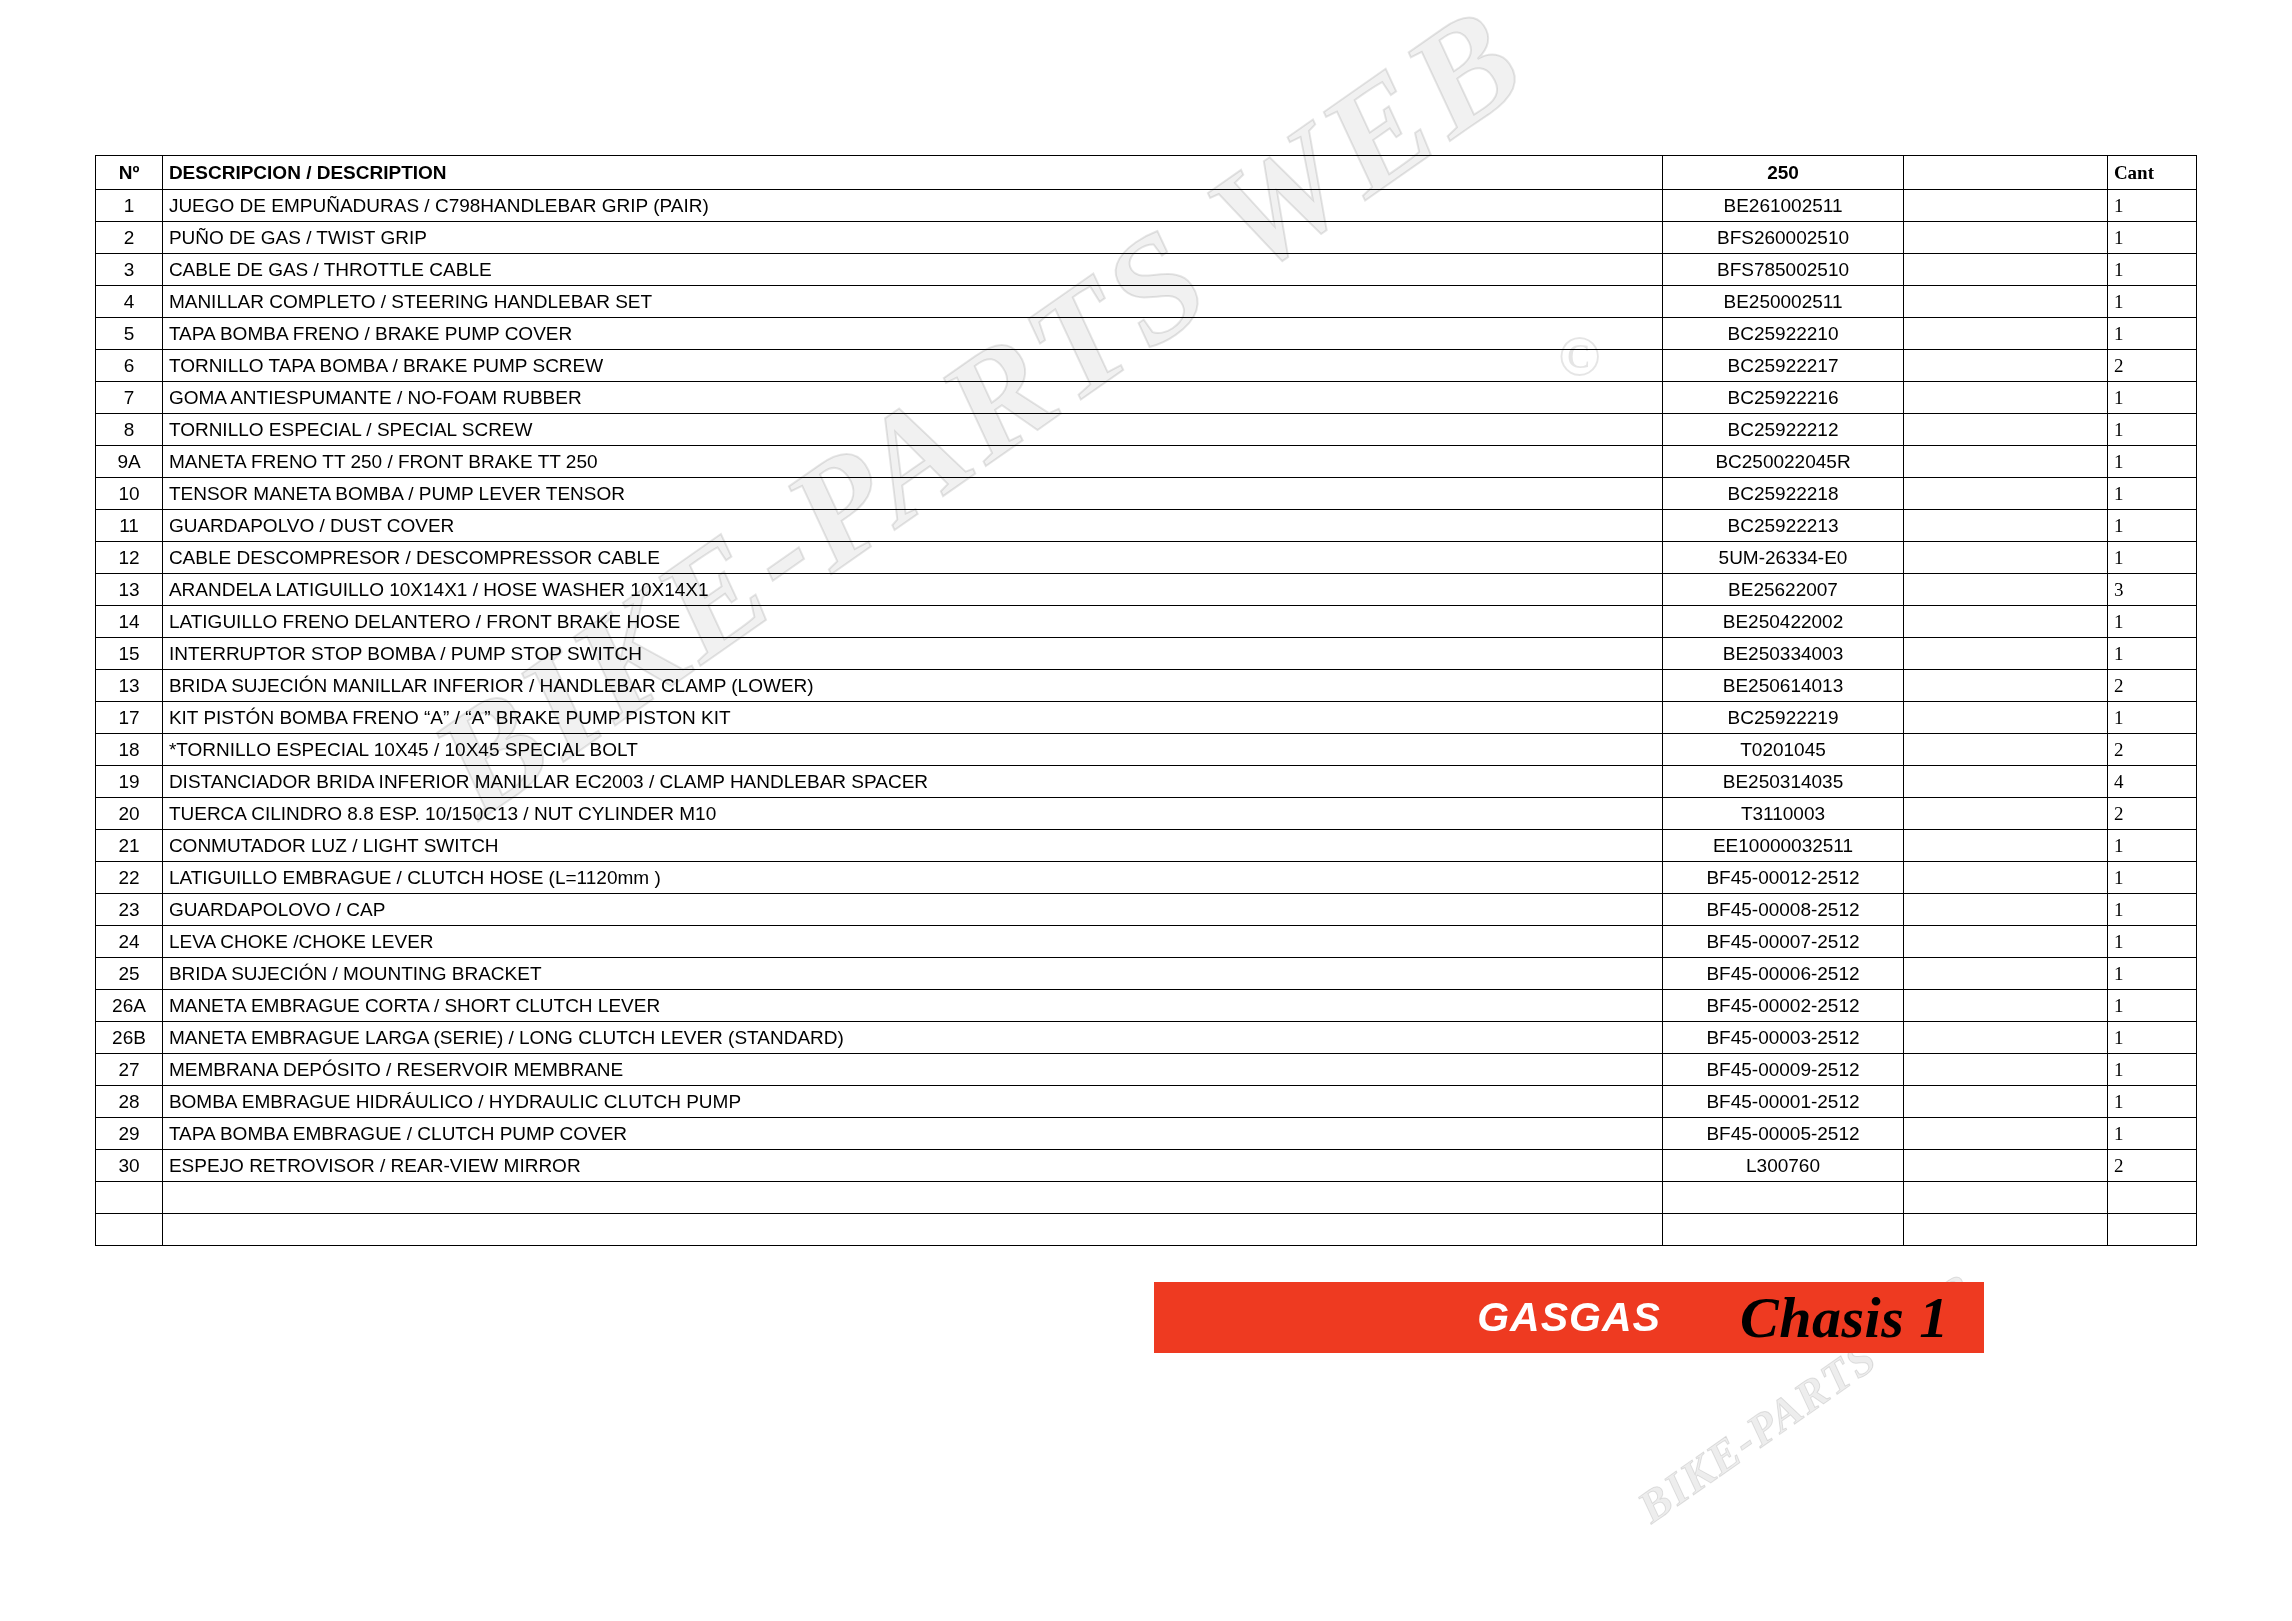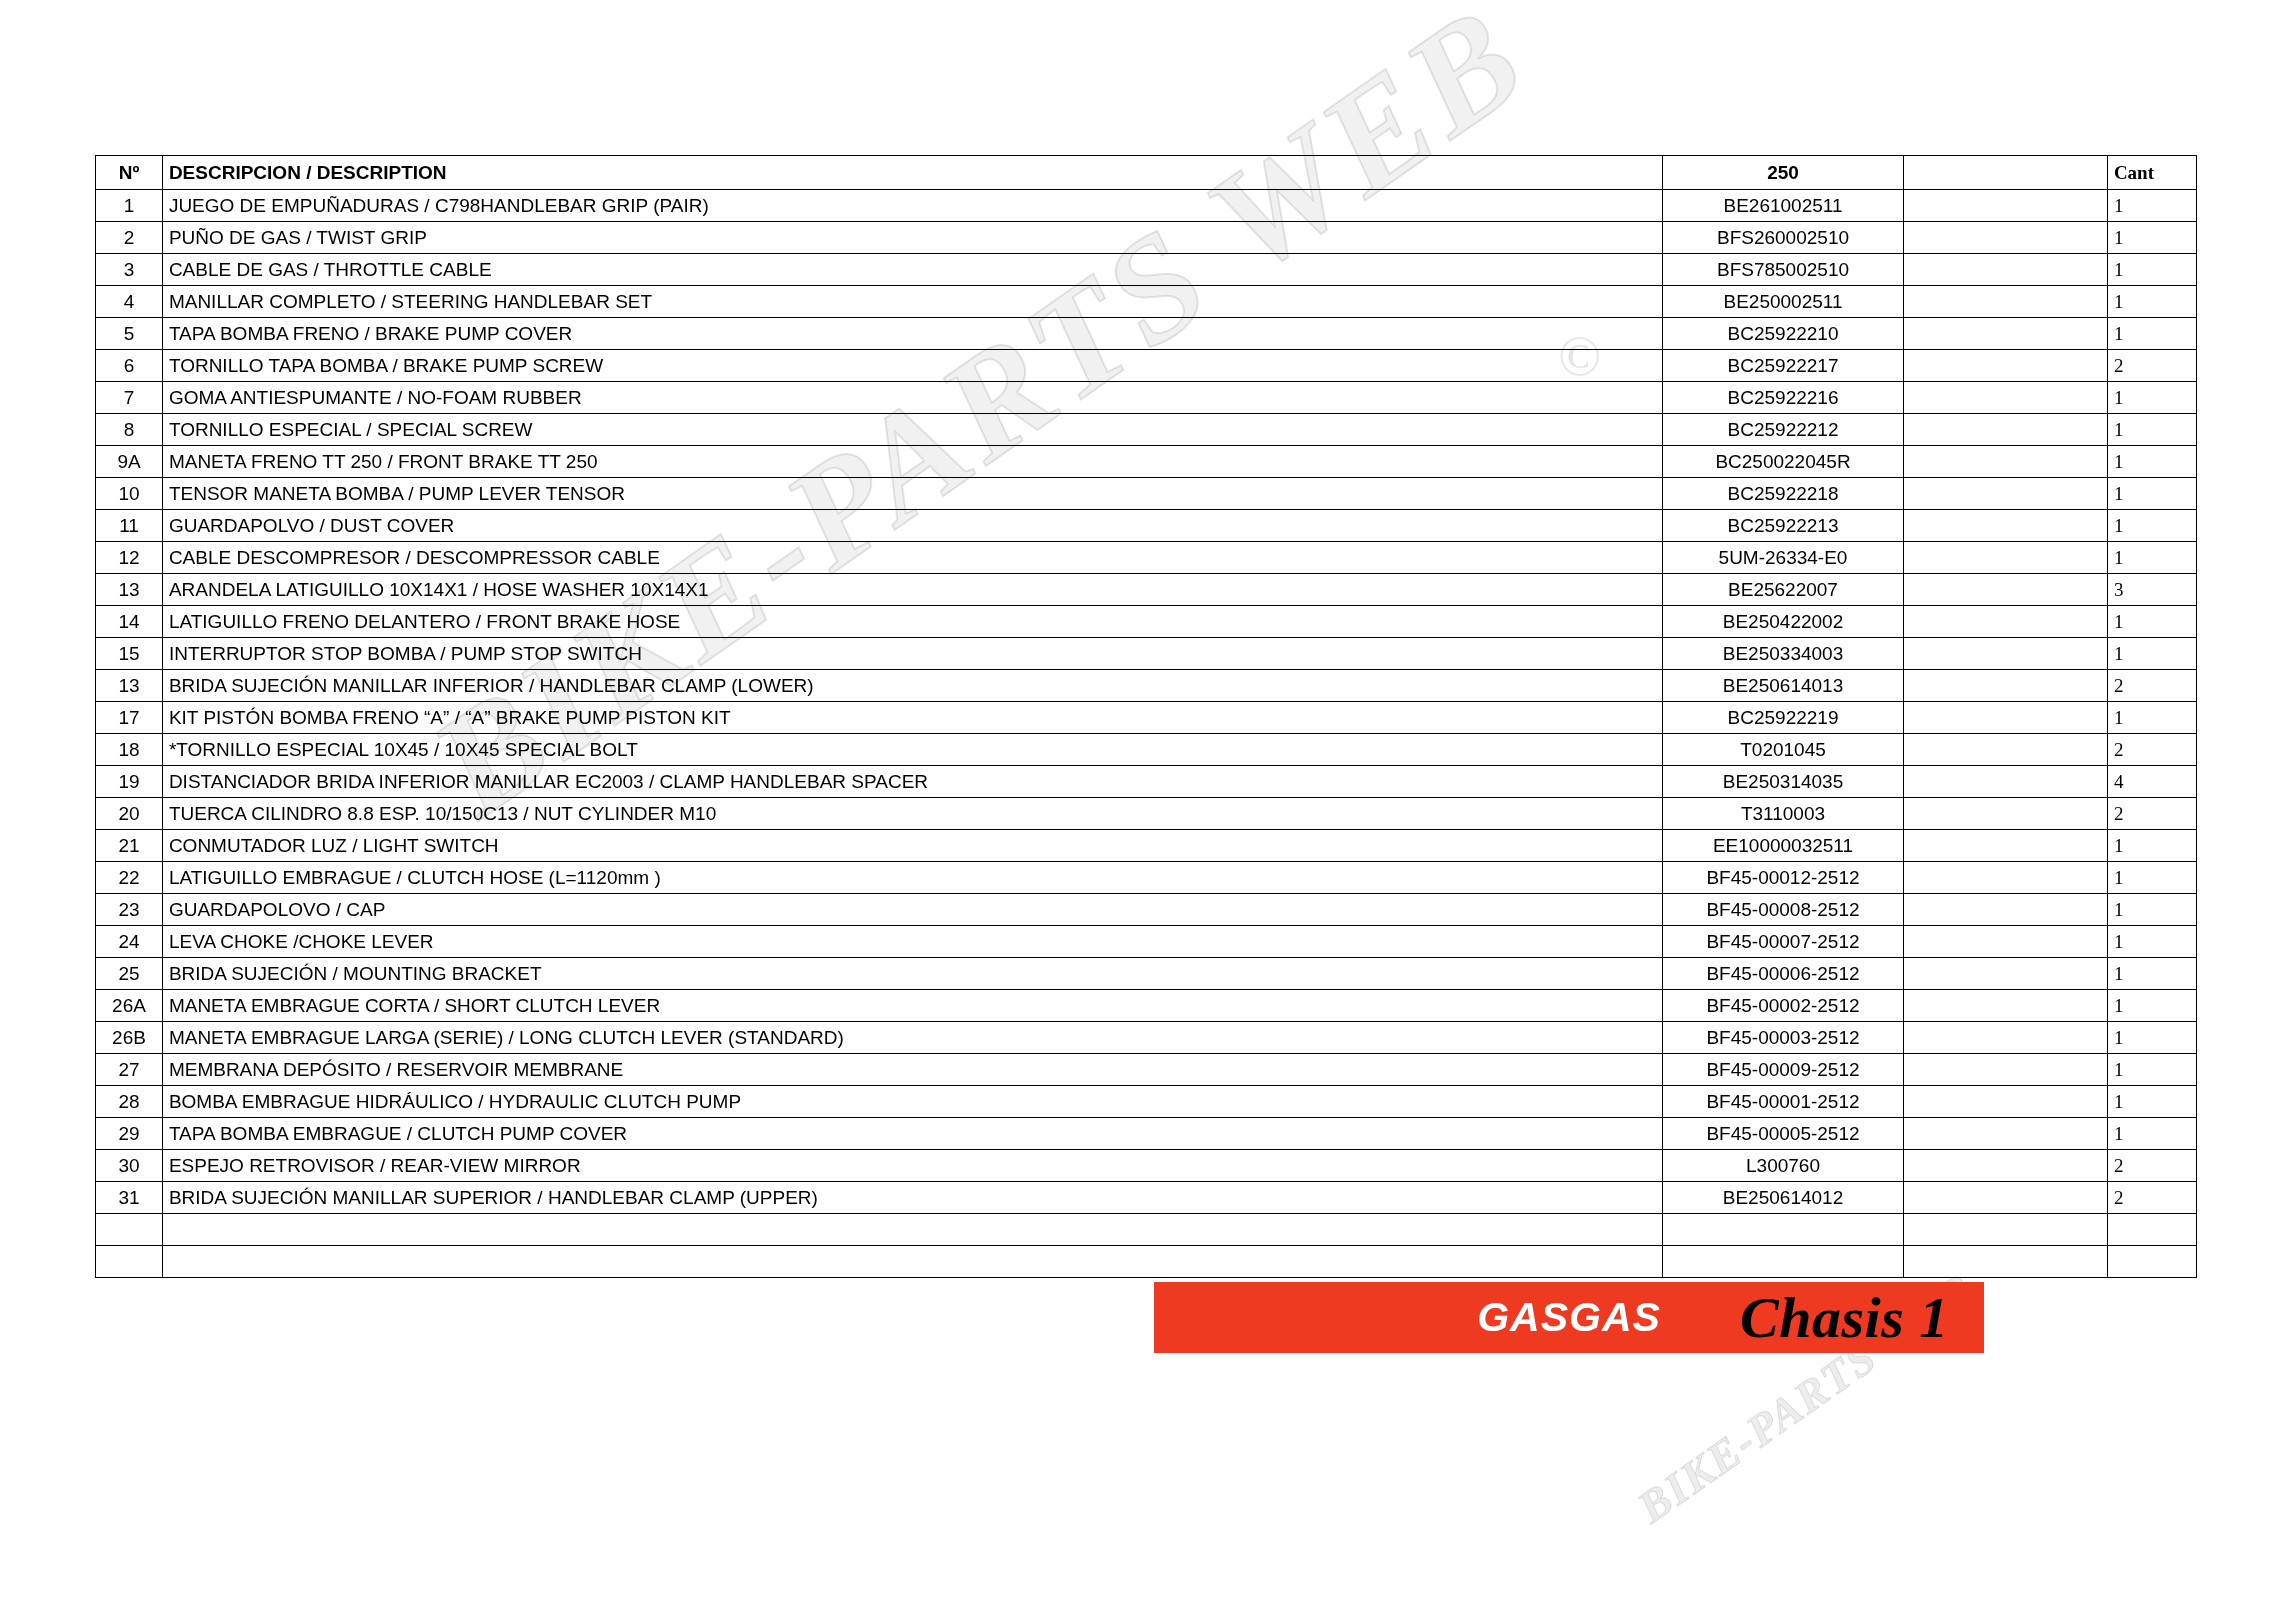--- a/index.html
+++ b/index.html
@@ -382,27 +382,20 @@
             <td class="td-ref"></td>
             <td class="td-cant">1</td>
           </tr>
           <tr>
             <td class="td-num">30</td>
             <td class="td-desc">ESPEJO RETROVISOR / REAR-VIEW MIRROR</td>
             <td class="td-ref">L300760</td>
             <td class="td-ref"></td>
             <td class="td-cant">2</td>
           </tr>
-          <tr>
-            <td class="td-num">31</td>
-            <td class="td-desc">BRIDA SUJECIÓN MANILLAR SUPERIOR / HANDLEBAR CLAMP (UPPER)</td>
-            <td class="td-ref">BE250614012</td>
-            <td class="td-ref"></td>
-            <td class="td-cant">2</td>
-          </tr>
           <tr class="row-empty">
             <td class="td-num"></td>
             <td class="td-desc"></td>
             <td class="td-ref"></td>
             <td class="td-ref"></td>
             <td class="td-cant"></td>
           </tr>
           <tr class="row-empty">
             <td class="td-num"></td>
             <td class="td-desc"></td>

